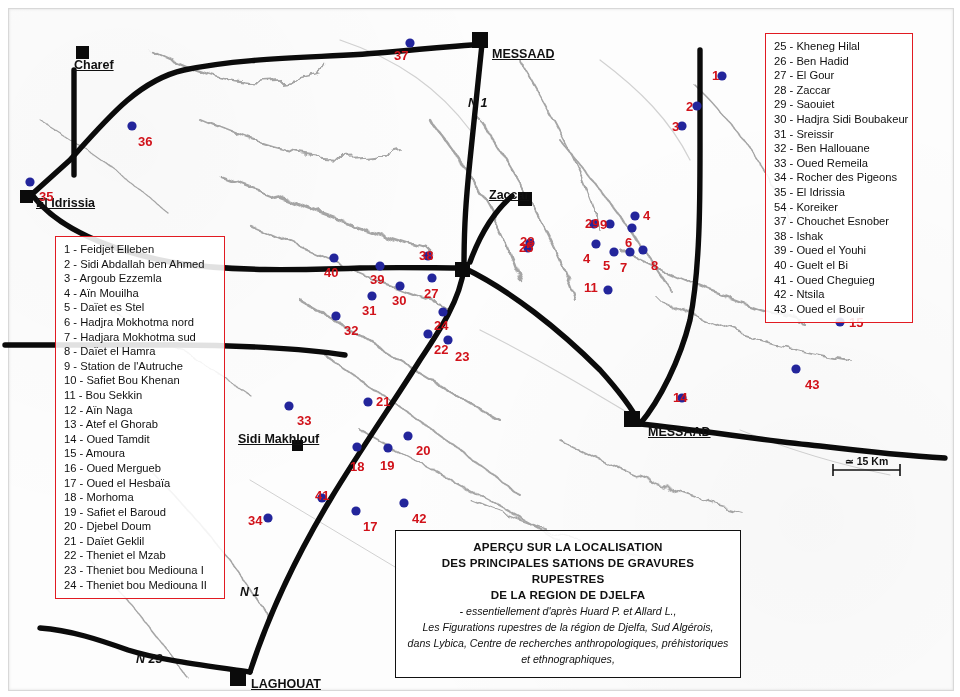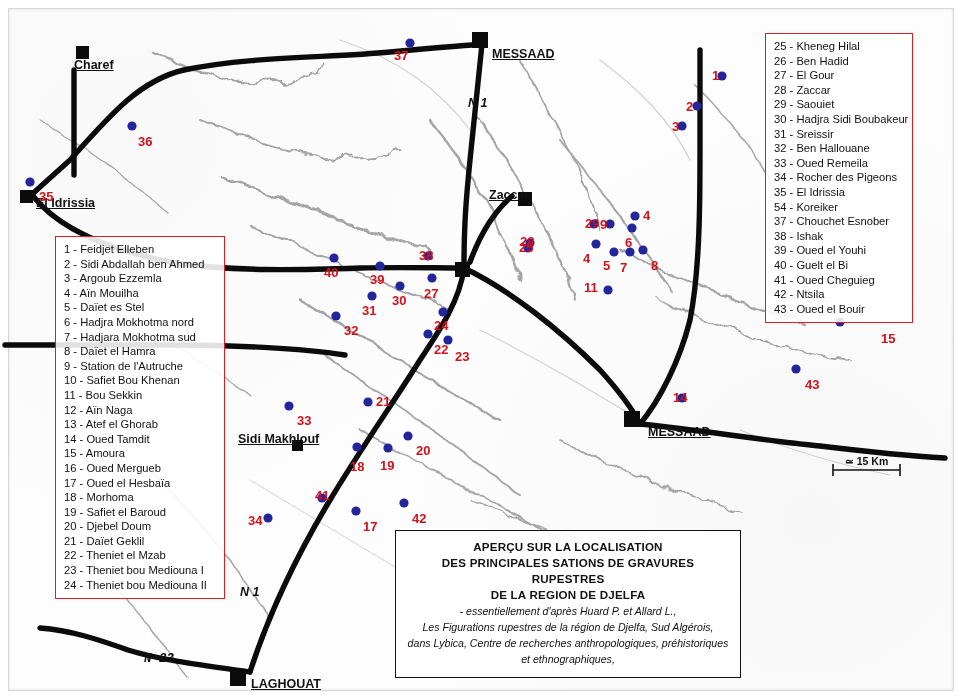--- a/index.html
+++ b/index.html
@@ -204,37 +204,37 @@
       <div class="town-label" style="left: 36px; top: 196px;">El Idrissia</div>
       <div class="town-label" style="left: 489px; top: 188px;">Zaccar</div>
       <div class="town-label" style="left: 648px; top: 425px;">MESSAAD</div>
       <div class="town-label" style="left: 238px; top: 432px;">Sidi Makhlouf</div>
       <div class="town-label" style="left: 251px; top: 677px;">LAGHOUAT</div>
     </div>
 
   <div id="roads">
       <div class="road-label" style="left: 468px; top: 96px;">N 1</div>
       <div class="road-label" style="left: 240px; top: 585px;">N 1</div>
-      <div class="road-label" style="left: 144px; top: 652px; font-family: Liberation Mono, monospace;">N 23</div>
+      <div class="road-label" style="left: 136px; top: 652px;">N 23</div>
     </div>
 
   <div id="sitenums">
       <div class="site-num" style="left: 712px; top: 68px;">1</div>
       <div class="site-num" style="left: 686px; top: 99px;">2</div>
       <div class="site-num" style="left: 672px; top: 119px;">3</div>
       <div class="site-num" style="left: 643px; top: 208px;">4</div>
       <div class="site-num" style="left: 603px; top: 258px;">5</div>
       <div class="site-num" style="left: 625px; top: 235px;">6</div>
       <div class="site-num" style="left: 620px; top: 260px;">7</div>
       <div class="site-num" style="left: 651px; top: 258px;">8</div>
       <div class="site-num" style="left: 600px; top: 217px;">9</div>
       <div class="site-num" style="left: 583px; top: 251px;">4</div>
       <div class="site-num" style="left: 584px; top: 280px;">11</div>
       <div class="site-num" style="left: 673px; top: 390px;">14</div>
-      <div class="site-num" style="left: 849px; top: 331px; margin-left: 32px;">15</div>
+      <div class="site-num" style="left: 849px; top: 315px;">15</div>
       <div class="site-num" style="left: 363px; top: 519px; text-align: center;">17</div>
       <div class="site-num" style="left: 350px; top: 459px;">18</div>
       <div class="site-num" style="left: 380px; top: 458px;">19</div>
       <div class="site-num" style="left: 416px; top: 443px;">20</div>
       <div class="site-num" style="left: 376px; top: 394px;">21</div>
       <div class="site-num" style="left: 434px; top: 342px;">22</div>
       <div class="site-num" style="left: 455px; top: 349px;">23</div>
       <div class="site-num" style="left: 434px; top: 318px;">24</div>
       <div class="site-num" style="left: 519px; top: 240px;">25</div>
       <div class="site-num" style="left: 424px; top: 286px;">27</div>

